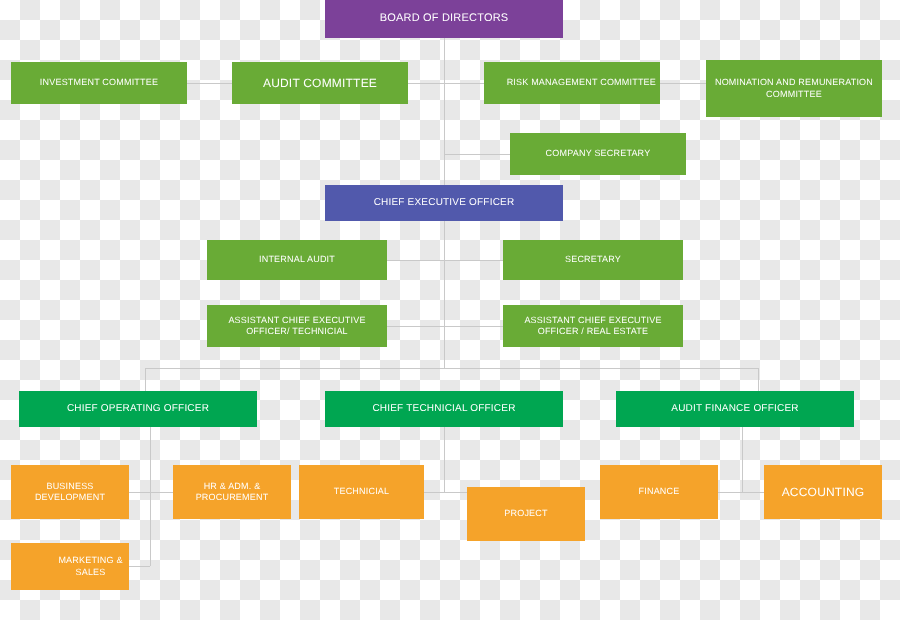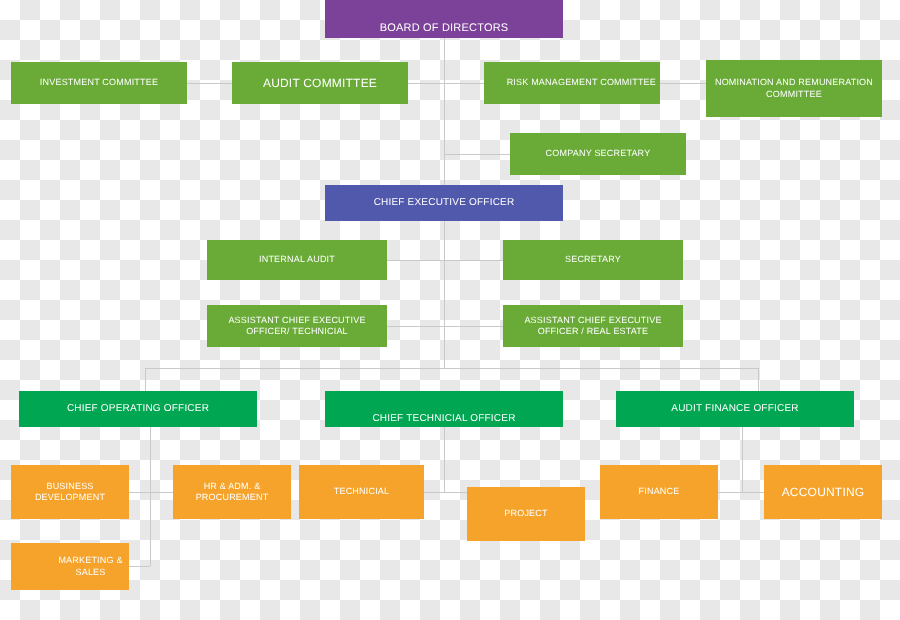--- a/index.html
+++ b/index.html
@@ -43,21 +43,20 @@
     letter-spacing: 0.2px;
     padding: 2px 4px;
     text-rendering: geometricPrecision;
   }
   .node span {
     display: block;
     width: 100%;
   }
   .type-board {
     background-color: #7c4199;
-    align-items: flex-end;
   }
   .type-committee {
     background-color: #69ab36;
   }
   .type-ceo {
     background-color: #5159ac;
   }
   .type-exec {
     background-color: #00a651;
   }
@@ -123,21 +122,21 @@
       </div>
       <div class="node type-committee" style="left: 207px; top: 305px; width: 180px; height: 42px; font-size: 9px;">
         <span>ASSISTANT CHIEF EXECUTIVE OFFICER/ TECHNICIAL</span>
       </div>
       <div class="node type-committee" style="left: 503px; top: 305px; width: 180px; height: 42px; font-size: 9px;">
         <span>ASSISTANT CHIEF EXECUTIVE OFFICER / REAL ESTATE</span>
       </div>
       <div class="node type-exec" style="left: 19px; top: 391px; width: 238px; height: 36px; font-size: 10px;">
         <span>CHIEF OPERATING OFFICER</span>
       </div>
-      <div class="node type-exec" style="left: 325px; top: 391px; width: 238px; height: 36px; font-size: 10px; align-items: flex-end;">
+      <div class="node type-exec" style="left: 325px; top: 391px; width: 238px; height: 36px; font-size: 10px;">
         <span>CHIEF TECHNICIAL OFFICER</span>
       </div>
       <div class="node type-exec" style="left: 616px; top: 391px; width: 238px; height: 36px; font-size: 10px;">
         <span>AUDIT FINANCE OFFICER</span>
       </div>
       <div class="node type-dept" style="left: 11px; top: 465px; width: 118px; height: 54px; font-size: 9px;">
         <span>BUSINESS DEVELOPMENT</span>
       </div>
       <div class="node type-dept" style="left: 173px; top: 465px; width: 118px; height: 54px; font-size: 9px;">
         <span>HR &amp; ADM. &amp; PROCUREMENT</span>

